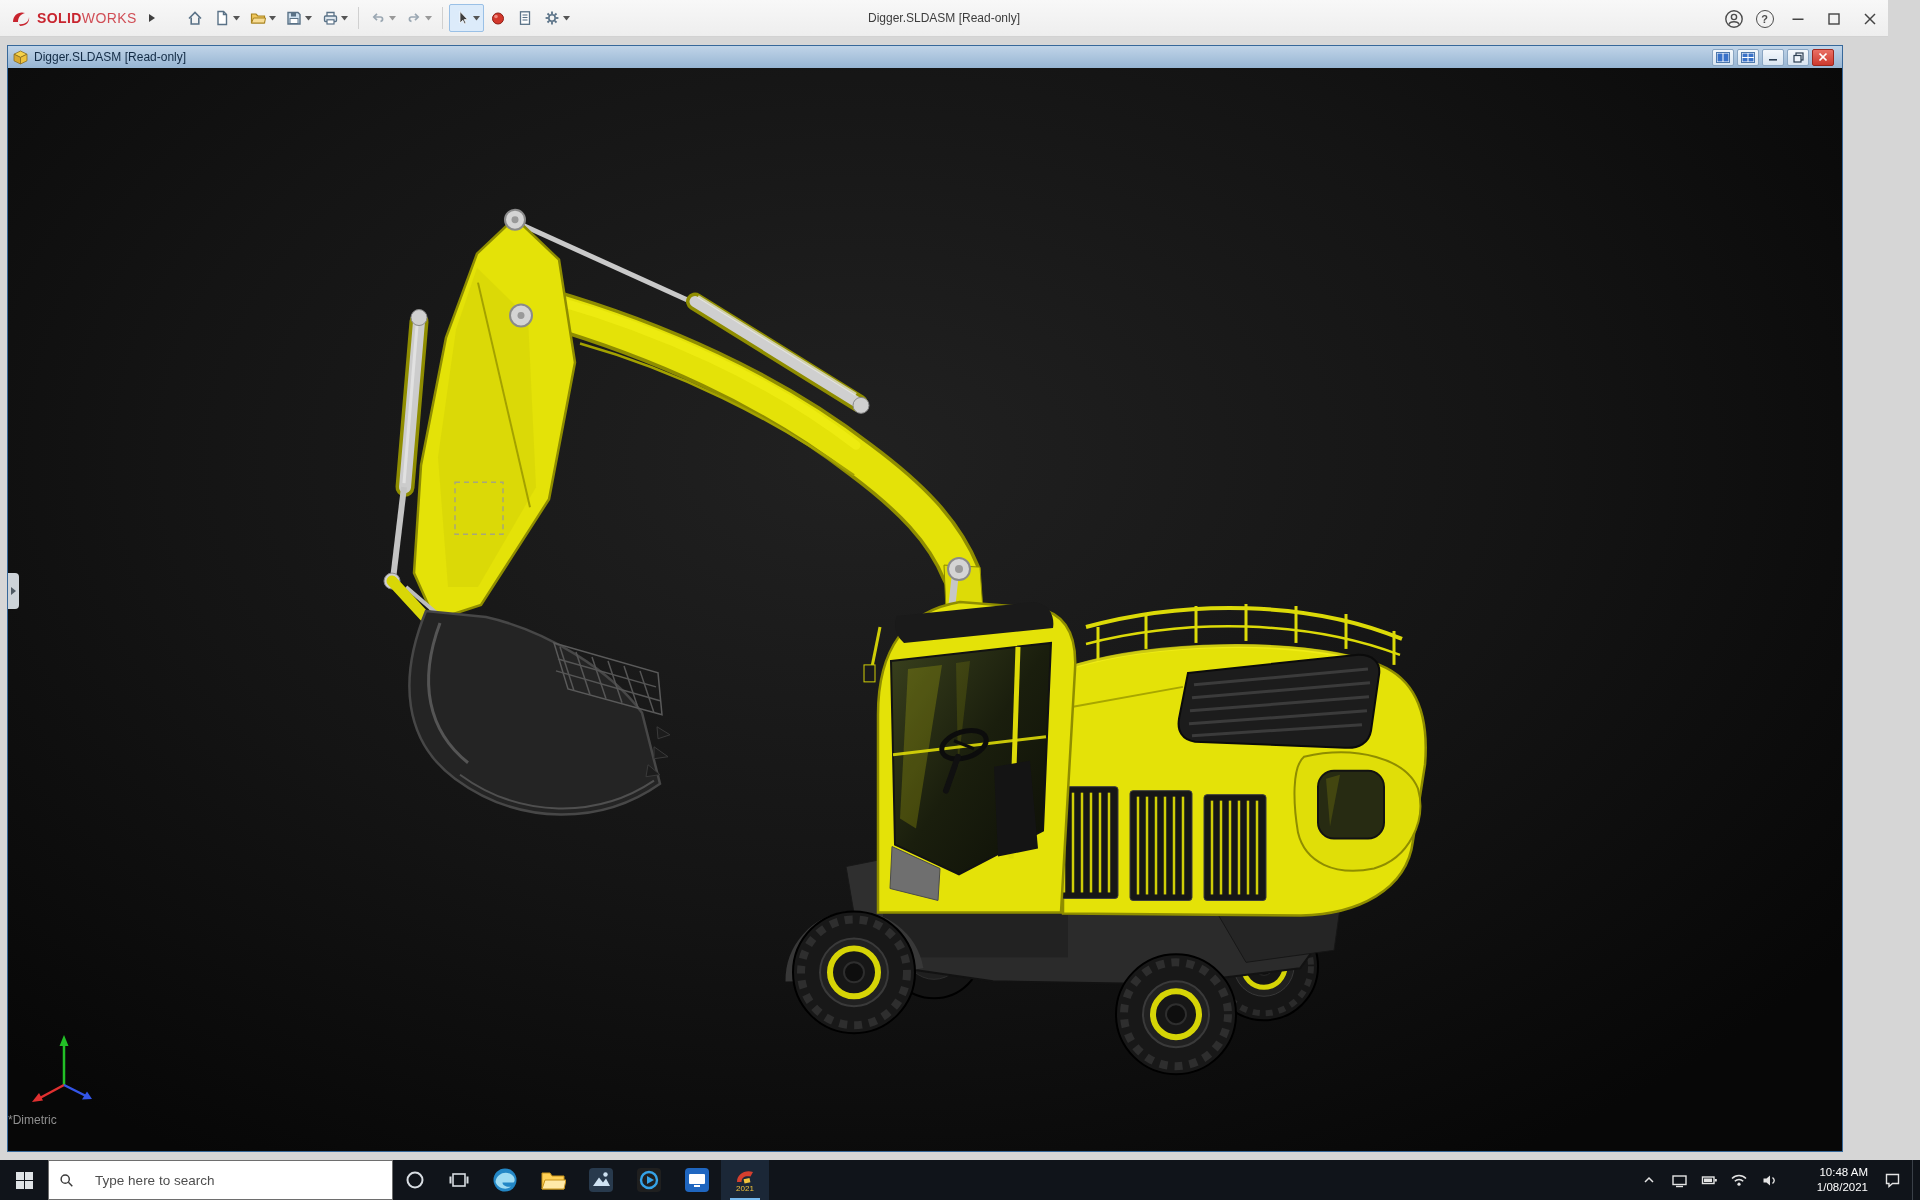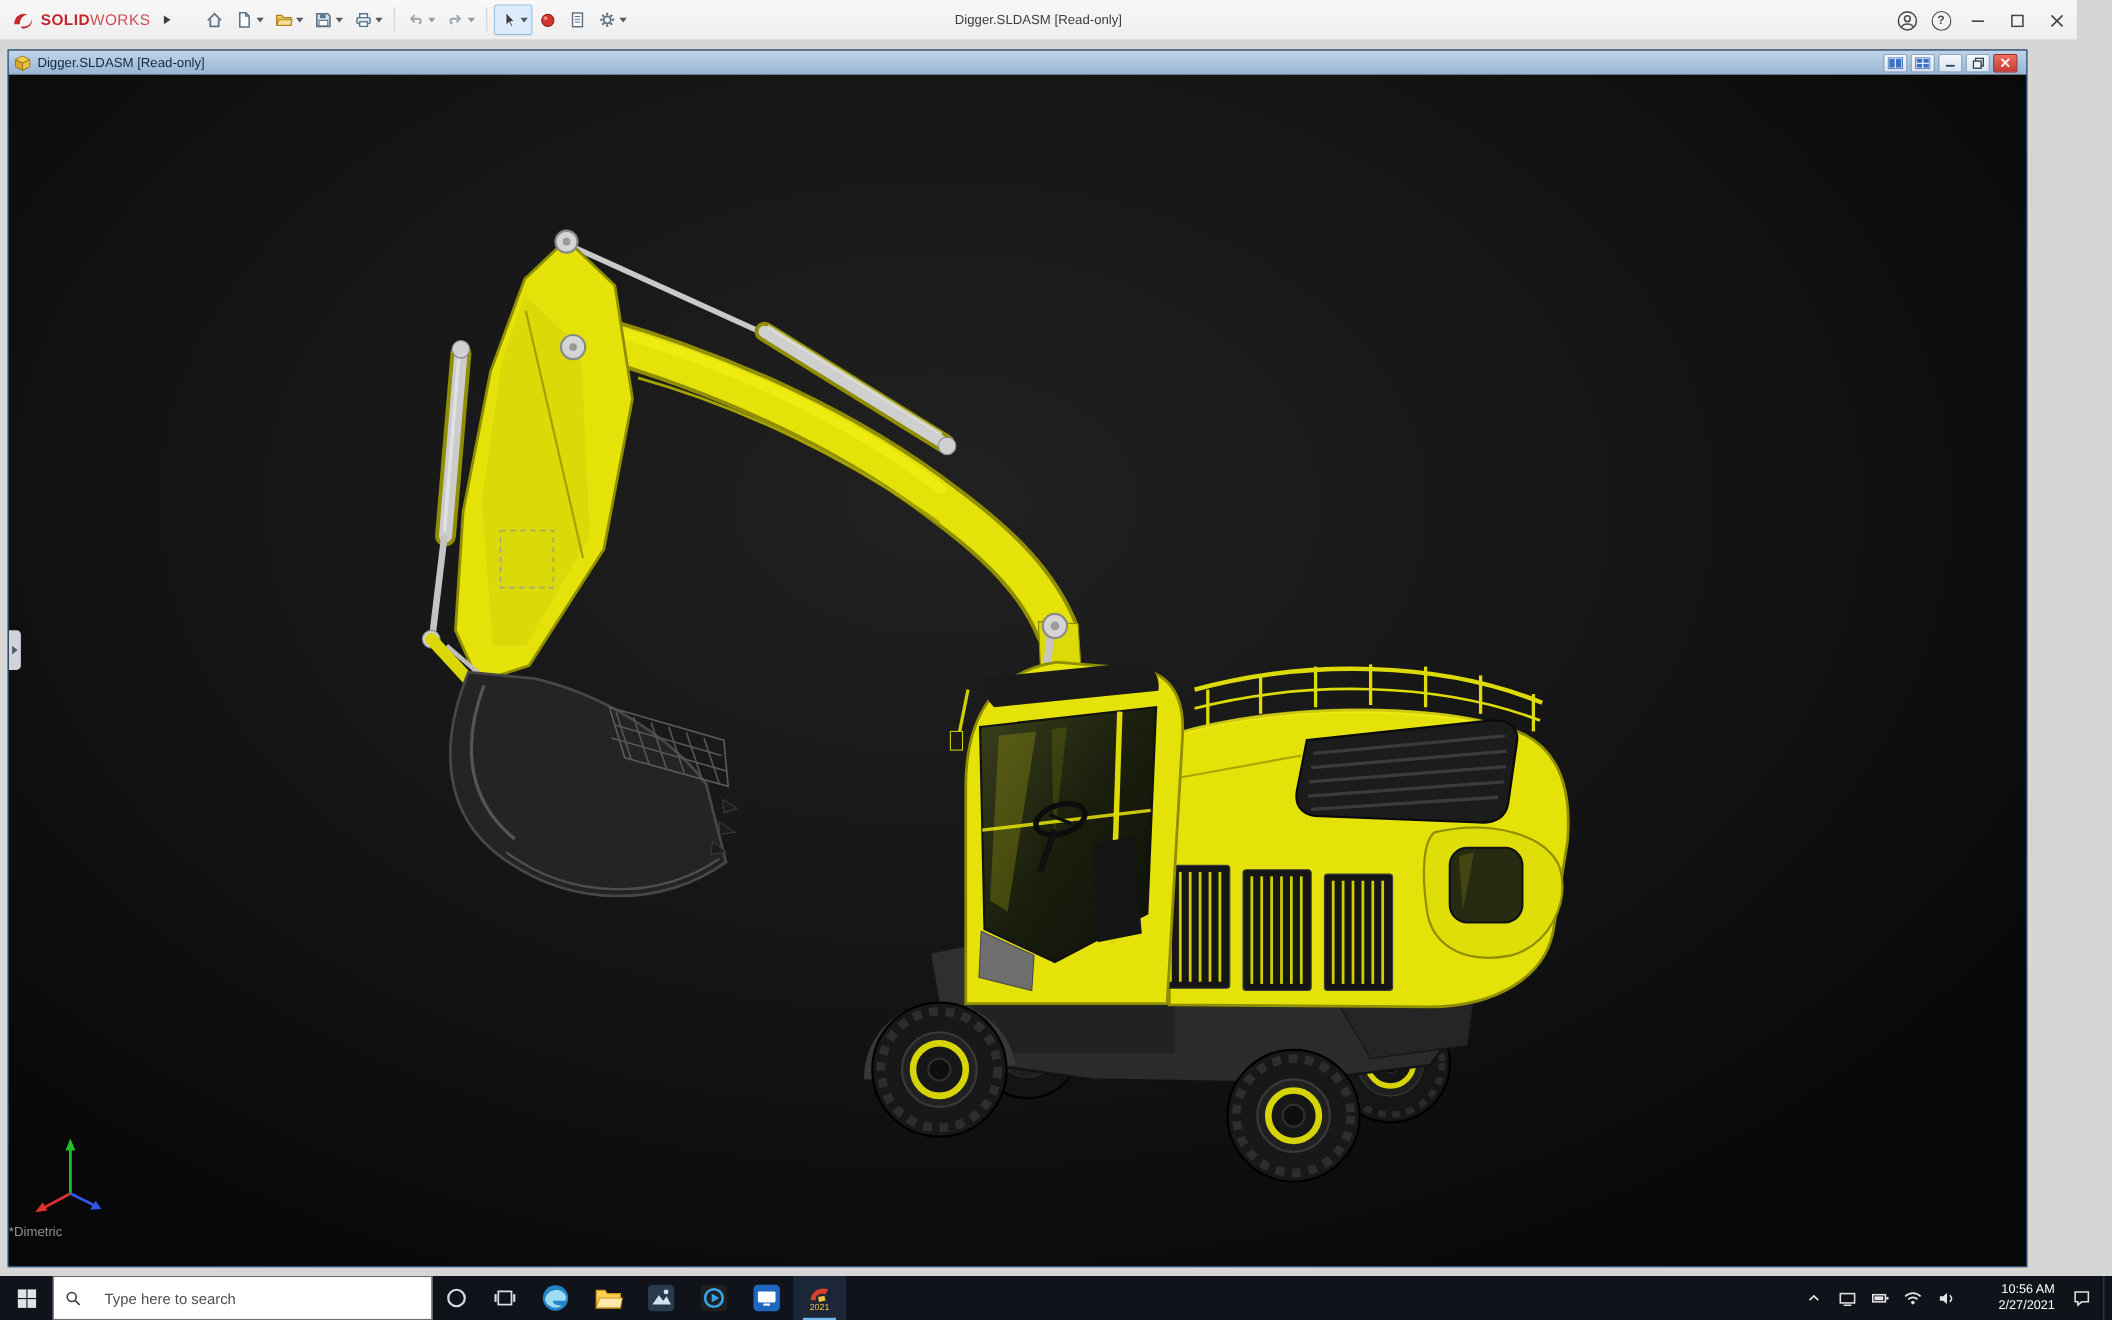--- a/index.html
+++ b/index.html
@@ -595,22 +595,22 @@
         <circle cx="9" cy="11.2" r="1.6" fill="#e4e4e4"></circle>
       </svg>
     </div>
     <div class="tray-btn">
       <svg width="17" height="15" viewBox="0 0 17 15">
         <polygon points="2.5,5.5 5.5,5.5 9,2.5 9,12.5 5.5,9.5 2.5,9.5" fill="#e4e4e4"></polygon>
         <path d="M11.5 4.5 C13.8 6.5 13.8 8.5 11.5 10.5" fill="none" stroke="#e4e4e4" stroke-width="1.4"></path>
       </svg>
     </div>
     <div class="clock">
-      <span>10:56 AM</span>
-      <span>2/27/2021</span>
+      <span>10:48 AM</span>
+      <span>1/08/2021</span>
     </div>
     <div class="tb-cell action">
       <svg width="17" height="16" viewBox="0 0 17 16">
         <path d="M2.5 2.5 H14.5 V11.5 H8.5 L5 14.5 V11.5 H2.5 Z" fill="none" stroke="#e4e4e4" stroke-width="1.4"></path>
       </svg>
     </div>
     <div class="show-desktop"></div>
   </div>
 </div>
 

